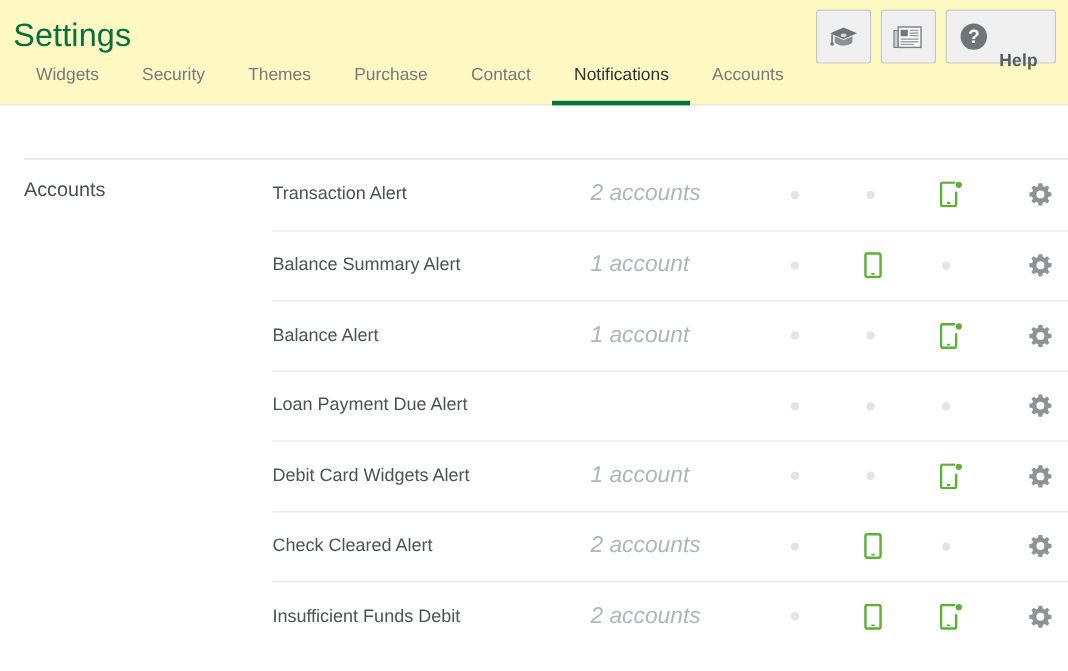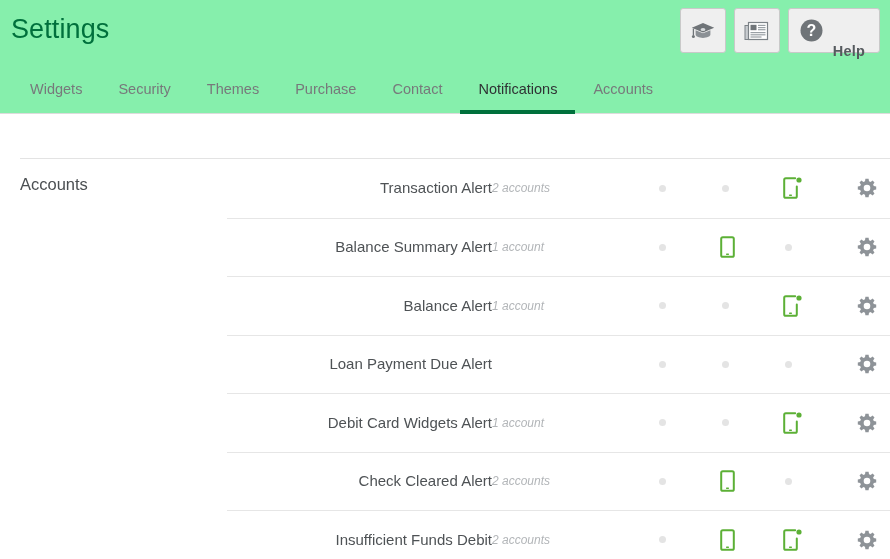--- a/index.html
+++ b/index.html
@@ -11,23 +11,23 @@
     height: 559px;
     overflow: hidden;
     background: #ffffff;
     font-family: "Liberation Sans", sans-serif;
     -webkit-font-smoothing: antialiased;
   }
 
   
   .header {
     position: relative;
-    background: #86efac;
+    background: #fef9c3;
     border-bottom: 1px solid #dcdcdc;
-    height: 114px;
+    height: 88px;
     box-sizing: border-box;
   }
   .page-title {
     position: absolute;
     left: 11px;
     top: 13px;
     font-size: 27px;
     color: #00703c;
     letter-spacing: 0.1px;
     line-height: 33px;
@@ -129,24 +129,23 @@
   }
   .row + .row {
     border-top: 1px solid #e6e6e6;
   }
   .row-name {
     font-size: 15px;
     color: #4e5255;
     width: 265px;
     flex: none;
     line-height: 20px;
-    text-align: right;
   }
   .row-accounts {
-    font-size: 12px;
+    font-size: 19px;
     font-style: italic;
     color: #b2b5b8;
     width: 165px;
     flex: none;
     line-height: 18px;
   }
   .ind {
     width: 63px;
     flex: none;
     display: flex;

